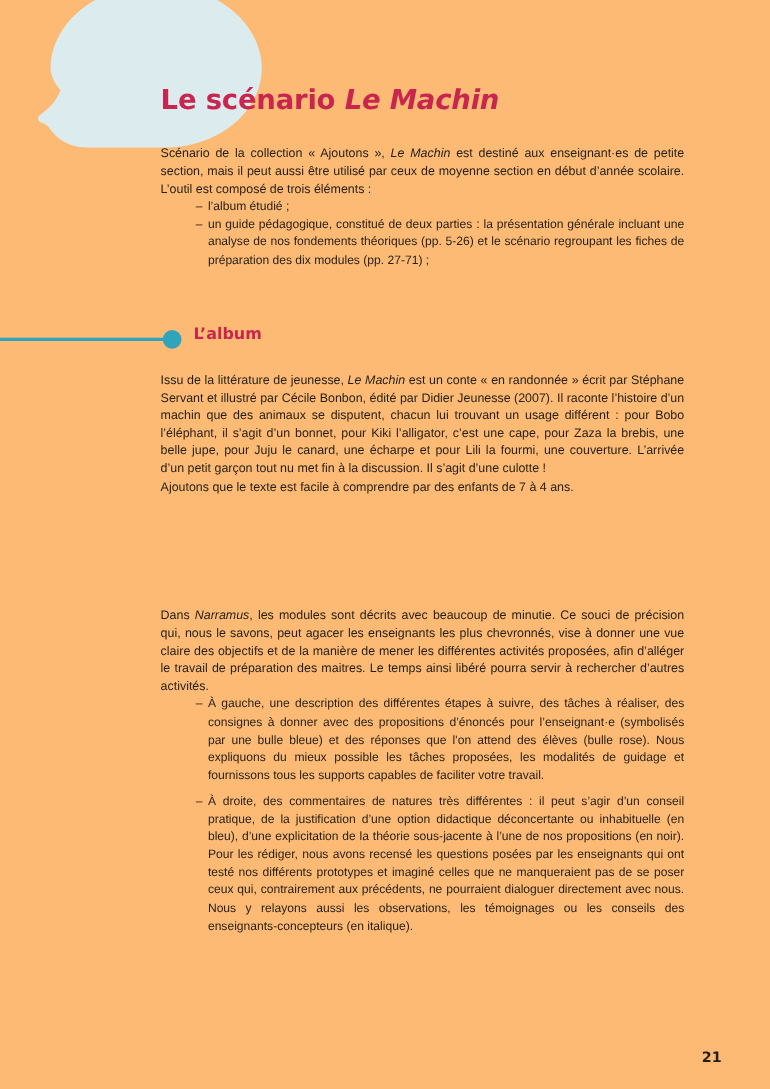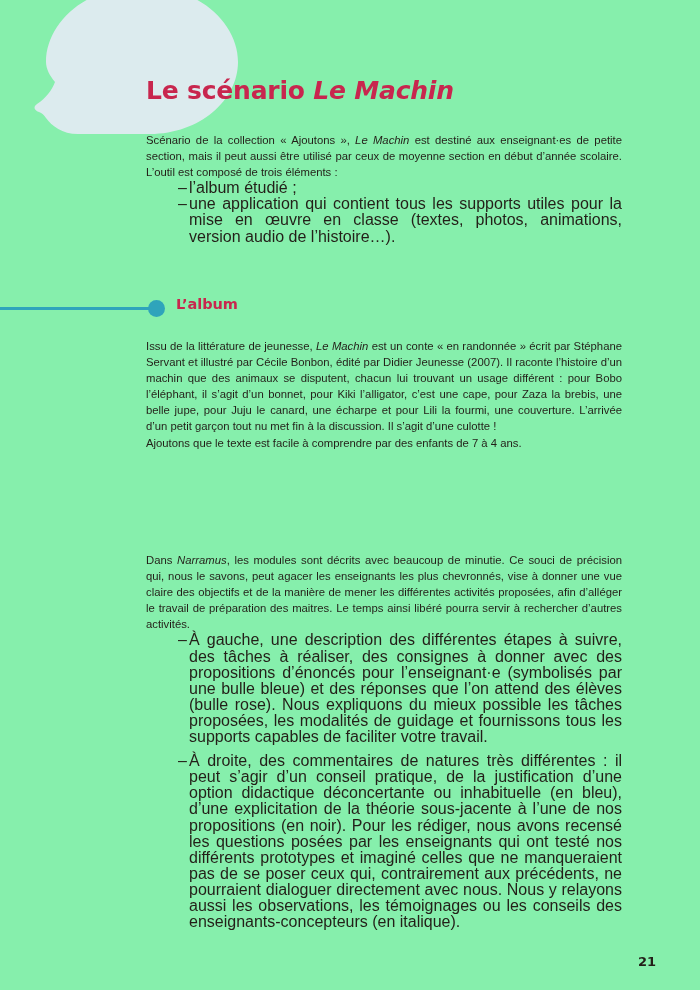--- a/index.html
+++ b/index.html
@@ -8,21 +8,21 @@
     padding: 0;
     background: #ffffff;
   }
   body {
     font-family: "Liberation Sans", sans-serif;
   }
   .page {
     position: relative;
     width: 700px;
     height: 990px;
-    background: #86efac;
+    background: #fdba74;
     overflow: hidden;
   }
 
   
   .bubble-wrap {
     position: absolute;
     left: 0;
     top: -14px;
     width: 260px;
     height: 160px;
@@ -71,21 +71,21 @@
 
   
   ul.dash {
     list-style: none;
     margin: 0;
     padding: 0 0 0 32px;
   }
   ul.dash li {
     position: relative;
     color: #231f18;
-    font-size: 16px;
+    font-size: 11px;
     line-height: 16.1px;
     text-align: justify;
     padding-left: 11px;
     hyphens: auto;
   }
   ul.dash li::before {
     content: "\2013";
     position: absolute;
     left: 0;
     top: 0;
@@ -169,21 +169,21 @@
   <div class="page-title">
     <span>Le scénario </span><span class="work">Le Machin</span>
   </div>
 
   <div class="content">
     <p class="para">
       <span>Scénario de la collection « Ajoutons », </span><em>Le Machin</em><span> est destiné aux enseignant·es de petite section, mais il peut aussi être utilisé par ceux de moyenne section en début d’année scolaire. L’outil est composé de trois éléments :</span>
     </p>
     <ul class="dash">
       <li>l’album étudié ;</li>
-      <li>une application qui contient tous les supports utiles pour la mise en œuvre en classe (textes, photos, animations, version audio de l’histoire…).</li>
+      <li>un guide pédagogique, constitué de deux parties : la présentation générale incluant une analyse de nos fondements théoriques (pp. 5-26) et le scénario regroupant les fiches de préparation des dix modules (pp. 27-71) ;</li>
     </ul>
   </div>
 
   <div class="section-head" id="album-head">
     <span class="rule"></span>
     <span class="dot"></span>
     <span class="label">L’album</span>
   </div>
 
   <div class="block" id="album-body">

